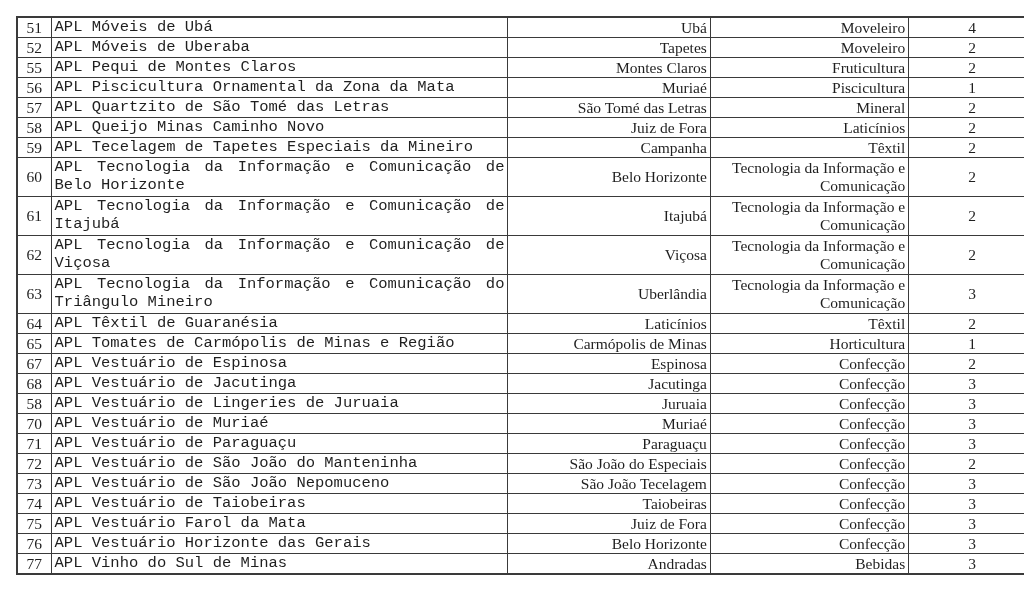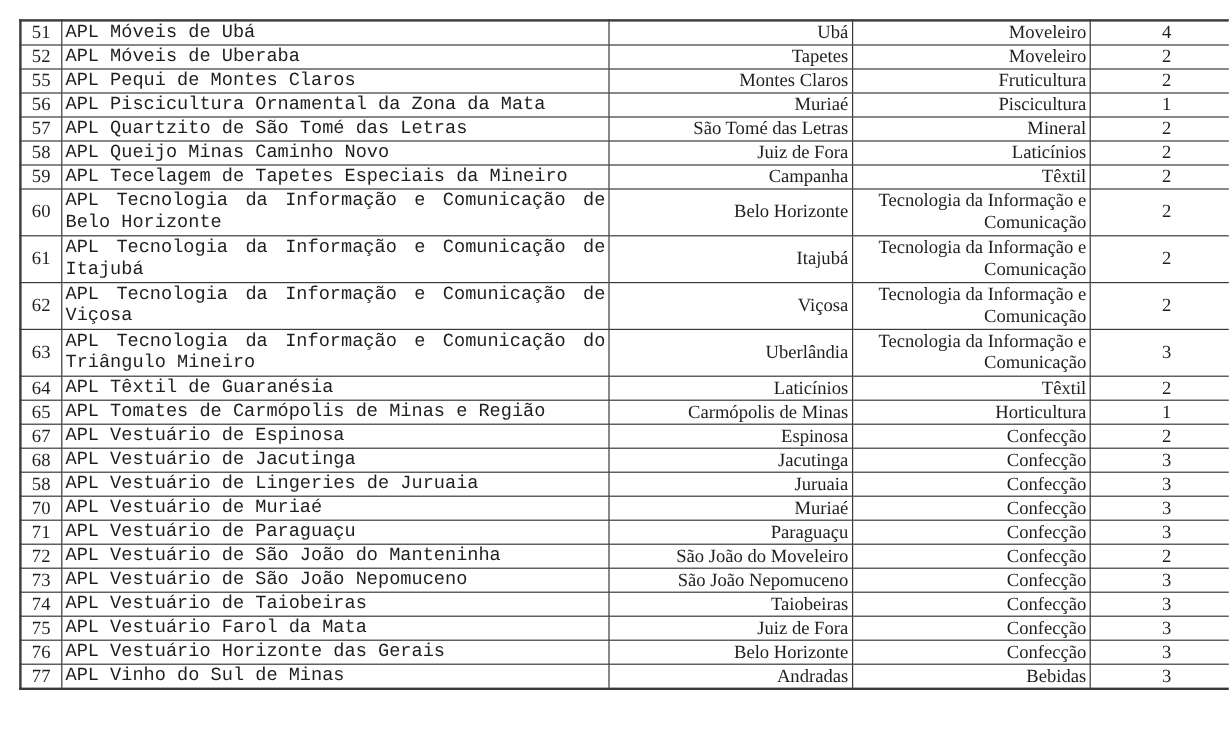--- a/index.html
+++ b/index.html
@@ -177,28 +177,28 @@
         <tr>
           <td class="col-num">71</td>
           <td class="col-name">APL Vestuário de Paraguaçu</td>
           <td class="col-city">Paraguaçu</td>
           <td class="col-sector">Confecção</td>
           <td class="col-count">3</td>
         </tr>
         <tr>
           <td class="col-num">72</td>
           <td class="col-name">APL Vestuário de São João do Manteninha</td>
-          <td class="col-city">São João do Moveleiro</td>
+          <td class="col-city">São João do Especiais</td>
           <td class="col-sector">Confecção</td>
           <td class="col-count">2</td>
         </tr>
         <tr>
           <td class="col-num">73</td>
           <td class="col-name">APL Vestuário de São João Nepomuceno</td>
-          <td class="col-city">São João Nepomuceno</td>
+          <td class="col-city">São João Tecelagem</td>
           <td class="col-sector">Confecção</td>
           <td class="col-count">3</td>
         </tr>
         <tr>
           <td class="col-num">74</td>
           <td class="col-name">APL Vestuário de Taiobeiras</td>
           <td class="col-city">Taiobeiras</td>
           <td class="col-sector">Confecção</td>
           <td class="col-count">3</td>
         </tr>

